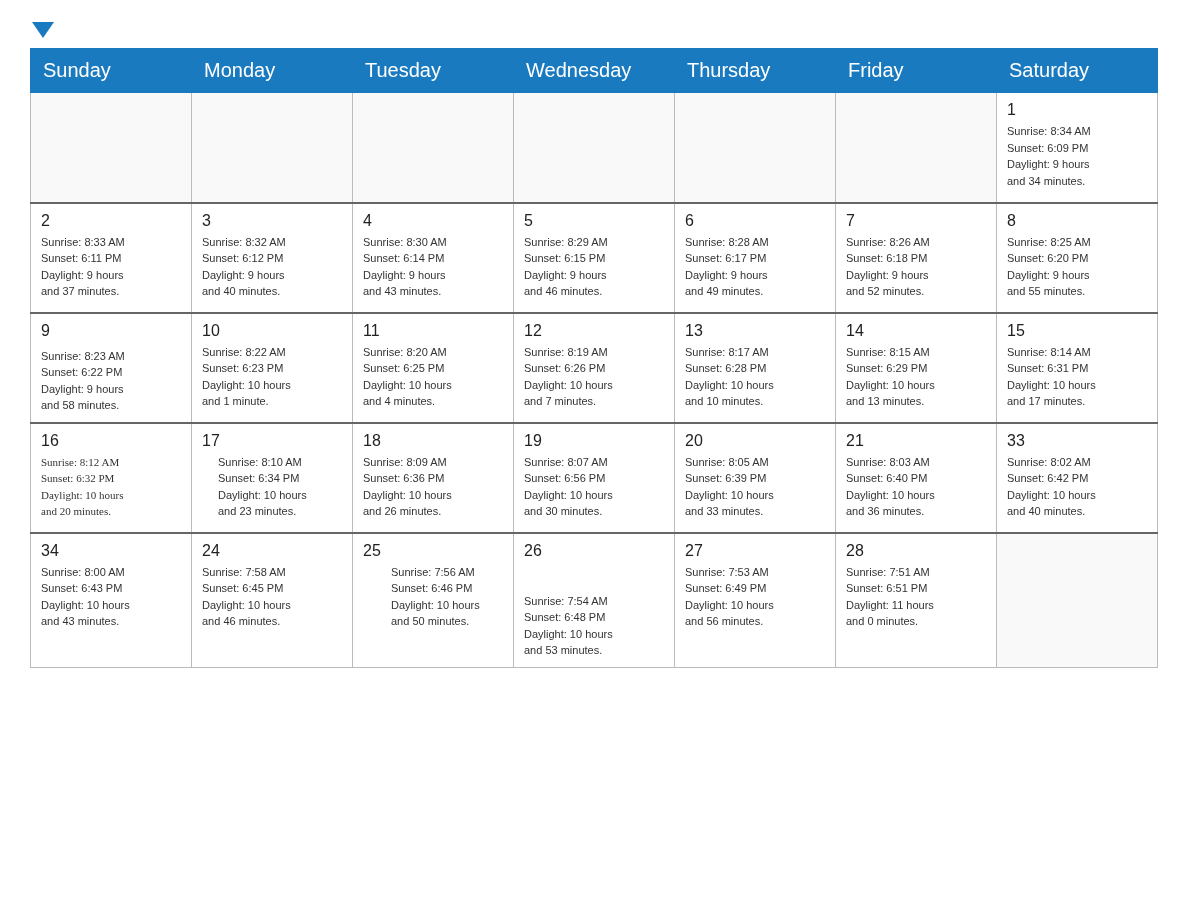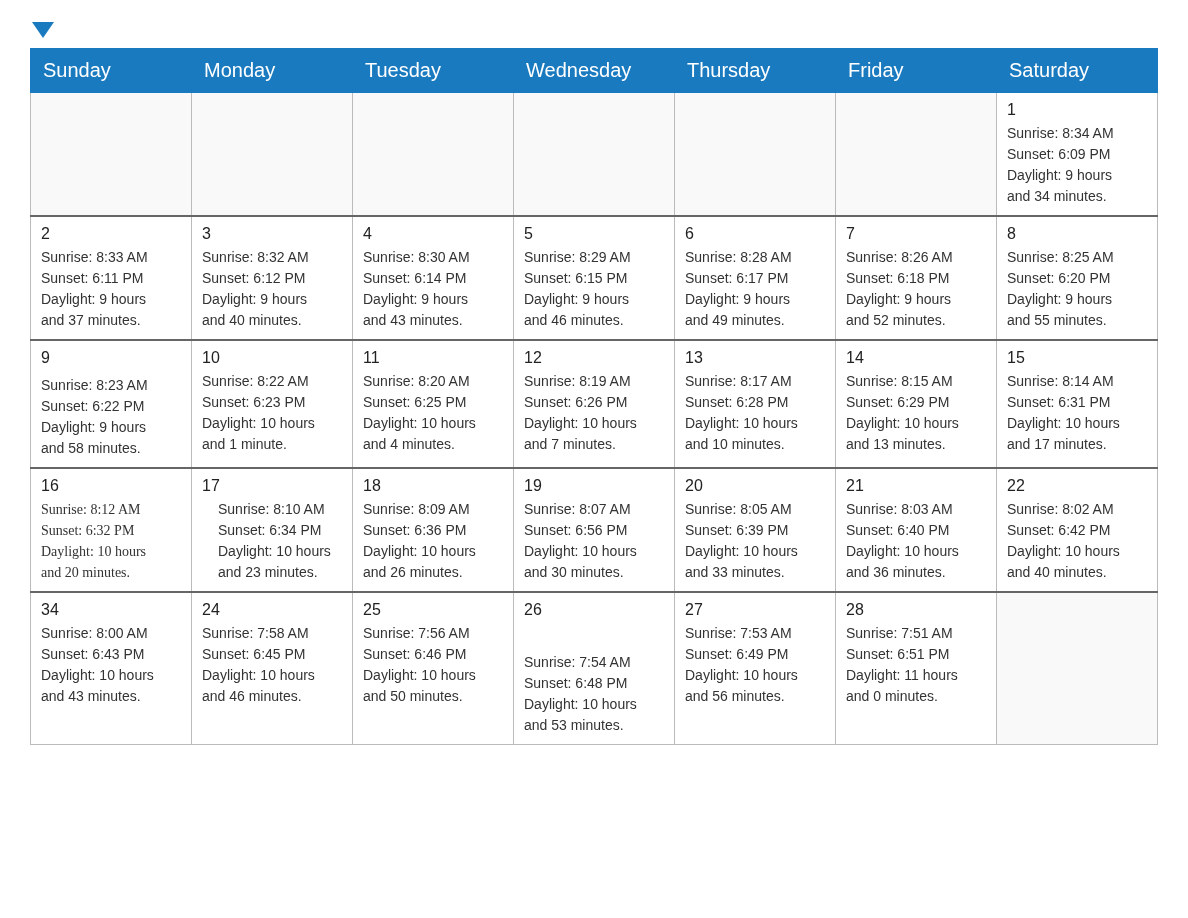--- a/index.html
+++ b/index.html
@@ -57,21 +57,21 @@
     .calendar td.empty {
       background: #f9f9f9;
     }
     .day-num {
       font-size: 16px;
       color: #222;
       display: block;
       margin-bottom: 4px;
     }
     .day-info {
-      font-size: 14px;
+      font-size: 11px;
       line-height: 1.5;
       color: #333;
     }
     .row-divider td {
       border-top: 2px solid #666;
     }
     
     .logo-wrapper {
       display: flex;
       flex-direction: column;
@@ -285,21 +285,21 @@
 and 33 minutes.</div>
         </td>
         <td>
           <span class="day-num">21</span>
           <div class="day-info" style="white-space: pre-line;">Sunrise: 8:03 AM
 Sunset: 6:40 PM
 Daylight: 10 hours
 and 36 minutes.</div>
         </td>
         <td>
-          <span class="day-num">22</span>
+          <span class="day-num">33</span>
           <div class="day-info" style="white-space: pre-line;">Sunrise: 8:02 AM
 Sunset: 6:42 PM
 Daylight: 10 hours
 and 40 minutes.</div>
         </td>
       </tr>
       <tr class="row-divider">
         <td>
           <span class="day-num">34</span>
           <div class="day-info" style="white-space: pre-line;">Sunrise: 8:00 AM
@@ -309,21 +309,21 @@
         </td>
         <td>
           <span class="day-num">24</span>
           <div class="day-info" style="white-space: pre-line;">Sunrise: 7:58 AM
 Sunset: 6:45 PM
 Daylight: 10 hours
 and 46 minutes.</div>
         </td>
         <td>
           <span class="day-num">25</span>
-          <div class="day-info" style="white-space: pre-line;">Sunrise: 7:56 AM
+          <div class="day-info" style="white-space: pre-line; margin-left: 28px;">Sunrise: 7:56 AM
 Sunset: 6:46 PM
 Daylight: 10 hours
 and 50 minutes.</div>
         </td>
         <td>
           <span class="day-num">26</span>
           <div class="day-info" style="white-space: pre-line; margin-top: 33px;">Sunrise: 7:54 AM
 Sunset: 6:48 PM
 Daylight: 10 hours
 and 53 minutes.</div>

